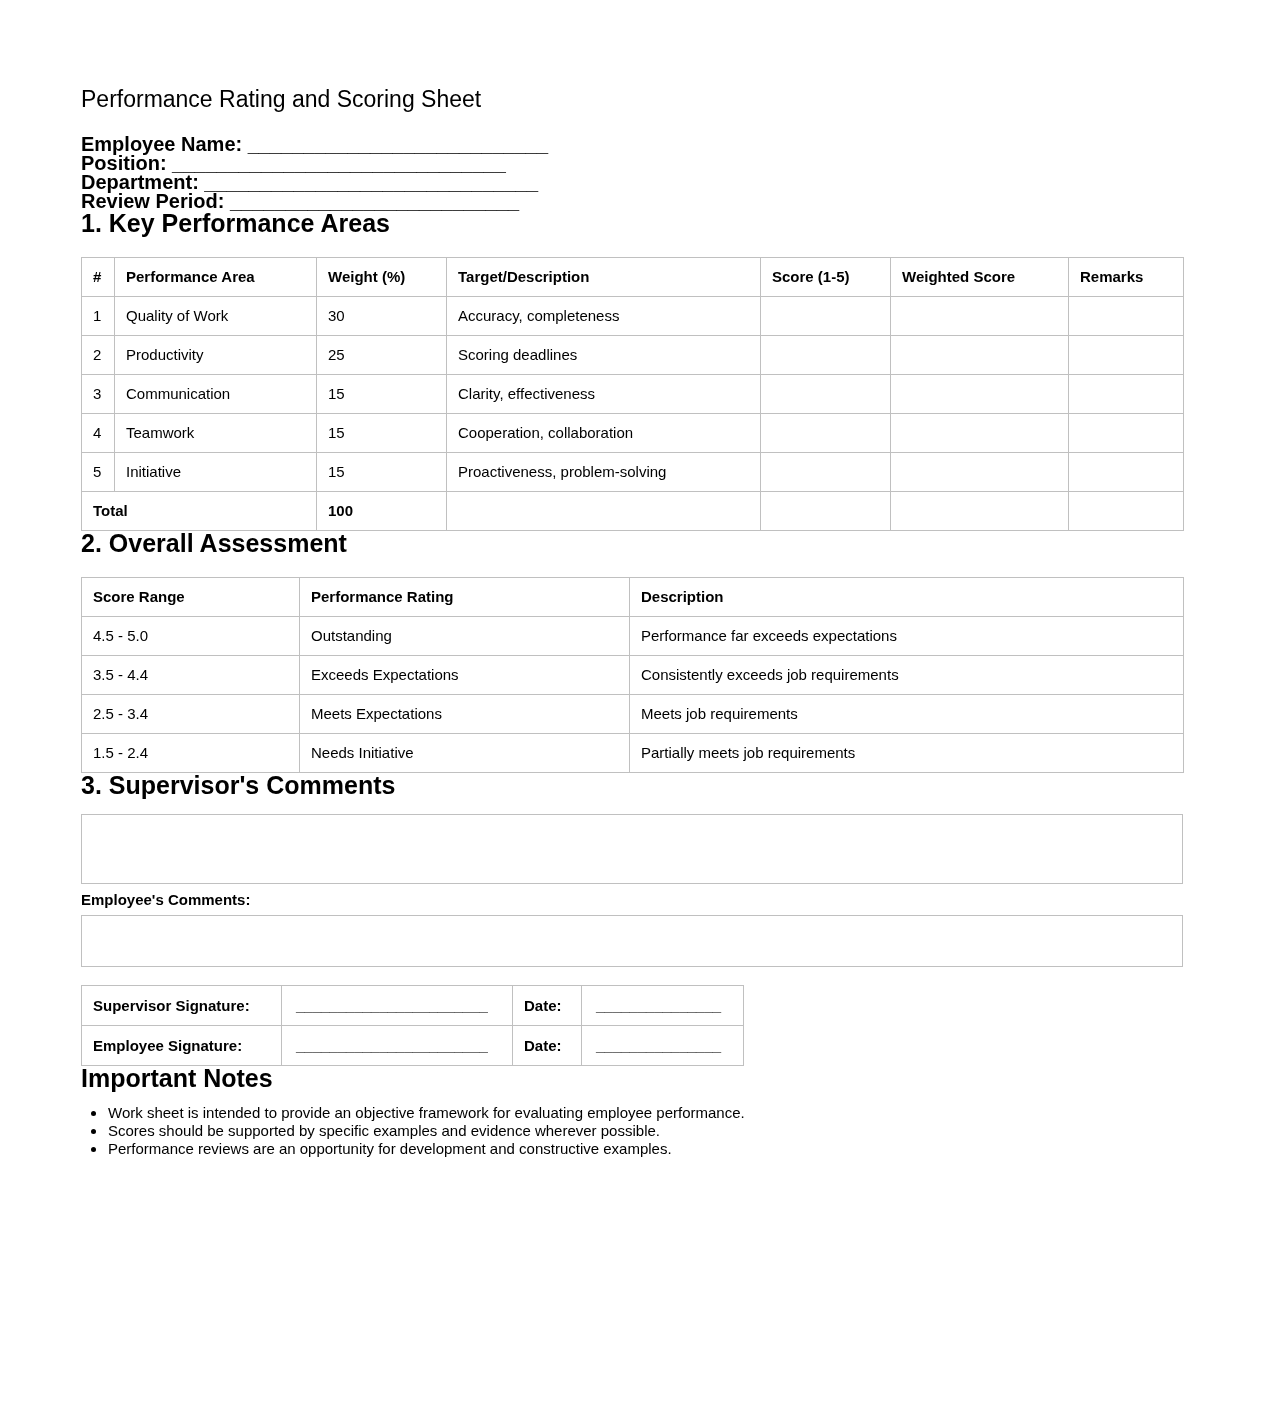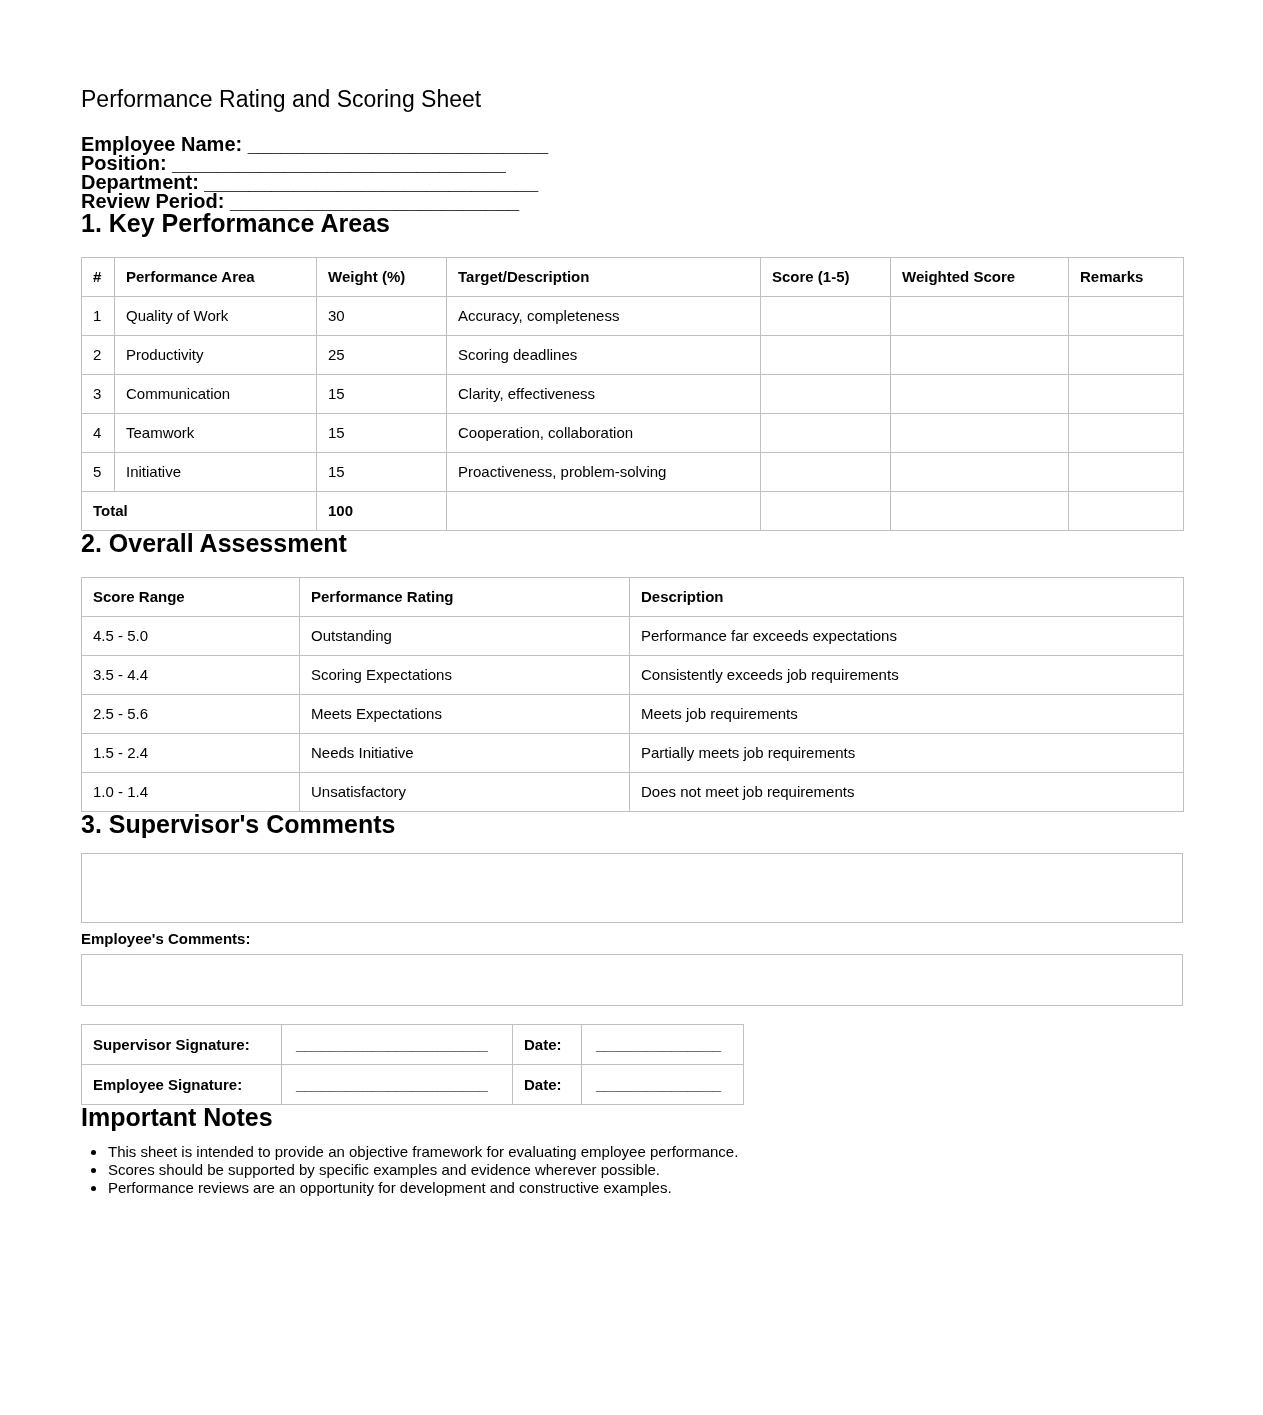--- a/index.html
+++ b/index.html
@@ -194,37 +194,32 @@
       <th>Performance Rating</th>
       <th>Description</th>
     </tr>
     <tr>
       <td>4.5 - 5.0</td>
       <td>Outstanding</td>
       <td>Performance far exceeds expectations</td>
     </tr>
     <tr>
       <td>3.5 - 4.4</td>
-      <td>Scoring Expectations</td>
+      <td>Exceeds Expectations</td>
       <td>Consistently exceeds job requirements</td>
     </tr>
     <tr>
-      <td>2.5 - 5.6</td>
+      <td>2.5 - 3.4</td>
       <td>Meets Expectations</td>
       <td>Meets job requirements</td>
     </tr>
     <tr>
       <td>1.5 - 2.4</td>
       <td>Needs Initiative</td>
       <td>Partially meets job requirements</td>
-    </tr>
-    <tr>
-      <td>1.0 - 1.4</td>
-      <td>Unsatisfactory</td>
-      <td>Does not meet job requirements</td>
     </tr>
   </tbody>
     </table>
 
   <h2 class="section-heading mt-s3">3. Supervisor's Comments</h2>
 
   <div class="comment-box"></div>
 
   <p class="comments-label">Employee's Comments:</p>
 
@@ -249,18 +244,18 @@
       <td class="sig-line-cell">_______________________</td>
       <td class="bold">Date:</td>
       <td class="sig-line-cell">_______________</td>
     </tr>
   </tbody>
     </table>
 
   <h2 class="section-heading mt-notes">Important Notes</h2>
 
   <ul class="notes-list">
-    <li>This sheet is intended to provide an objective framework for evaluating employee performance.</li>
+    <li>Work sheet is intended to provide an objective framework for evaluating employee performance.</li>
     <li>Scores should be supported by specific examples and evidence wherever possible.</li>
     <li>Performance reviews are an opportunity for development and constructive examples.</li>
   </ul>
 
 </div>
 
 </body></html>

